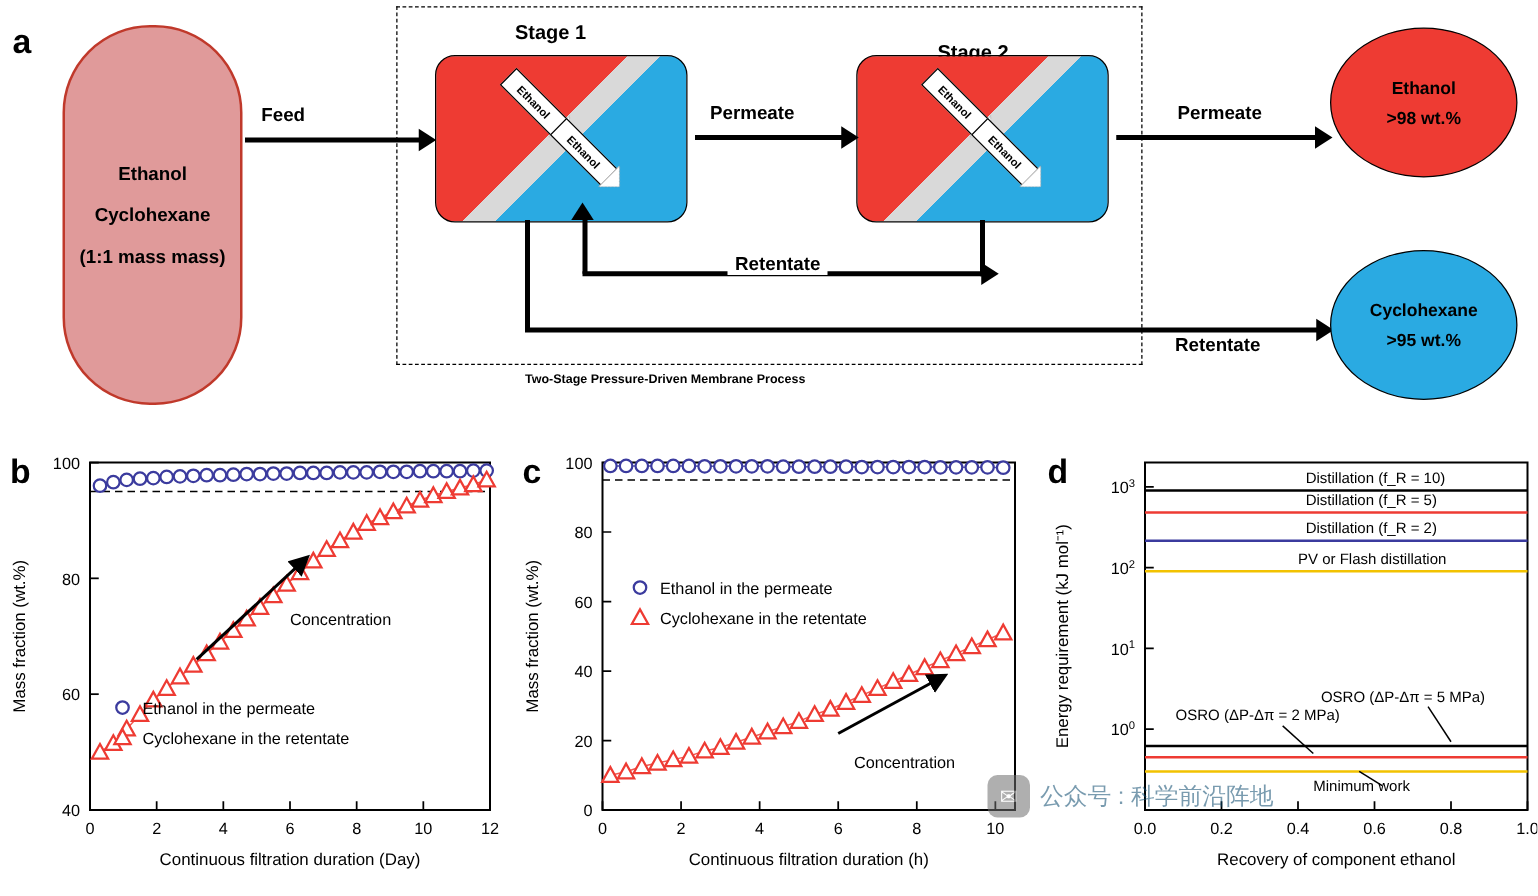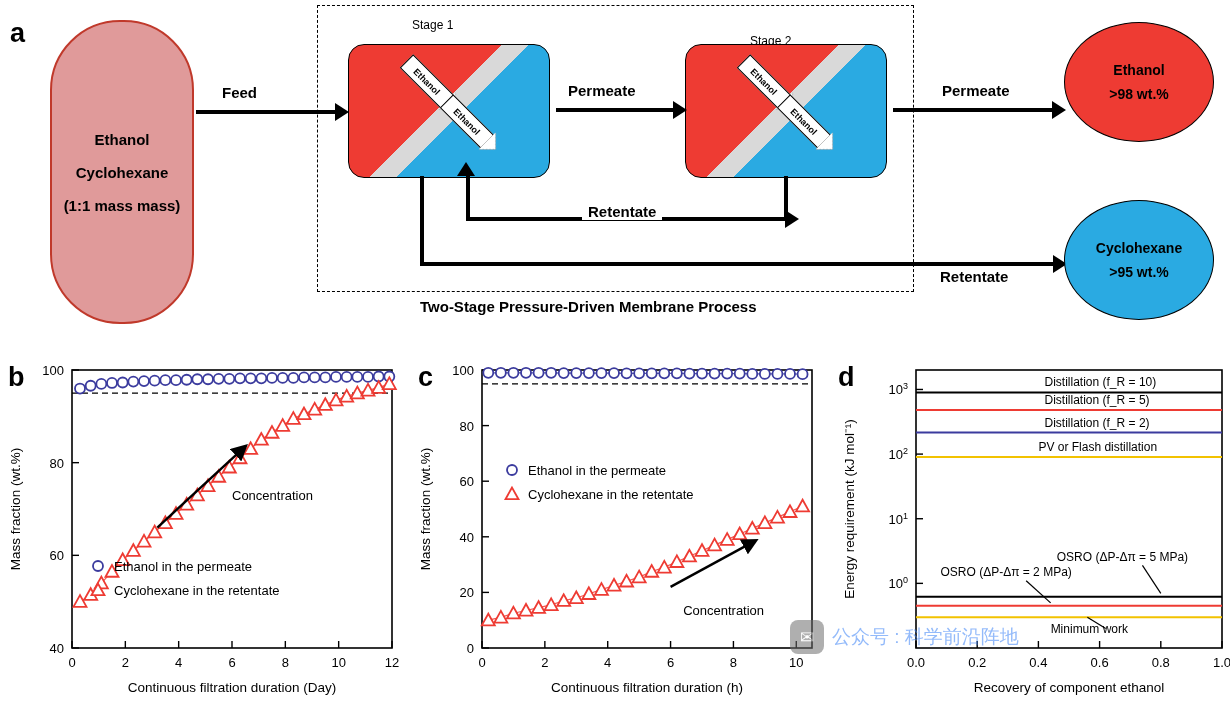--- a/index.html
+++ b/index.html
@@ -19,21 +19,21 @@
   .dashed-box{
     position:absolute;left:317px;top:5px;width:595px;height:285px;border:1.6px dashed #000;
   }
   .stage-box{
     position:absolute;width:200px;height:132px;border-radius:16px;overflow:hidden;
     background:linear-gradient(135deg,#ee3b33 0%,#ee3b33 46%,#d9d9d9 46%,#d9d9d9 54%,#2aaae2 54%,#2aaae2 100%);
     border:1px solid #000;
   }
   #stage1-box{left:348px;top:44px;}
   #stage2-box{left:685px;top:44px;}
-  .stage-title{position:absolute;font-size:12px;font-weight:normal;}
+  .stage-title{position:absolute;font-size:16px;font-weight:bold;}
   #stage1-title{left:412px;top:18px;}
   #stage2-title{left:750px;top:34px;}
   .flow-arrow{position:absolute;background:#000;height:4px;}
   .flow-arrow::after{
     content:"";position:absolute;right:-13px;top:-7px;width:0;height:0;
     border-left:14px solid #000;border-top:9px solid transparent;border-bottom:9px solid transparent;
   }
   .flow-arrow.up-end::after{right:-7px;top:-14px;border-left:9px solid transparent;border-right:9px solid transparent;border-bottom:14px solid #000;border-top:none;}
   .arrow-label{position:absolute;font-size:15px;font-weight:bold;}
   .vline{position:absolute;background:#000;width:4px;}
@@ -49,46 +49,46 @@
   }
   .mini-arrow span{transform:rotate(0deg);}
   .product-circle{
     position:absolute;width:148px;height:118px;border-radius:50%;
     display:flex;flex-direction:column;align-items:center;justify-content:center;gap:8px;
     border:1px solid #000;
   }
   #ethanol-product{left:1064px;top:22px;background:#ee3b33;}
   #cyclohexane-product{left:1064px;top:200px;background:#2aaae2;}
   .product-circle div{font-size:14px;font-weight:bold;color:#000;text-align:center;}
-  #process-caption{position:absolute;left:420px;top:298px;font-size:15px;font-weight:bold;text-align:center;}
+  #process-caption{position:absolute;left:420px;top:298px;font-size:10px;font-weight:bold;text-align:center;}
   
   .chart-panel{position:absolute;top:348px;height:369px;}
   #panel-b{left:0;width:410px;}
   #panel-c{left:410px;width:420px;}
   #panel-d{left:830px;width:400px;}
   .watermark{position:absolute;left:790px;top:620px;display:flex;align-items:center;gap:8px;opacity:.55;}
   .wm-logo{width:34px;height:34px;border-radius:8px;background:#6e6e6e;display:flex;align-items:center;justify-content:center;color:#fff;font-size:17px;}
-  .wm-text{font-size:19px;color:#3b82f6;}
+  .wm-text{font-size:19px;color:#0c4a6e;}
 </style>
 </head>
 <body>
 
 <div id="panel-a">
   <div class="panel-letter" style="left:10px;top:18px;">a</div>
 
   <div id="feed-tank">
     <div>Ethanol</div>
     <div>Cyclohexane</div>
     <div>(1:1 mass mass)</div>
   </div>
 
   <div class="dashed-box"></div>
 
   <div class="flow-arrow" style="left:196px;top:110px;width:140px;"></div>
-  <div class="arrow-label" style="left:222px;top:84px;">Feed</div>
+  <div class="arrow-label" style="left:209px;top:84px;">Feed</div>
 
   <div class="stage-title" id="stage1-title">Stage 1</div>
   <div class="stage-title" id="stage2-title">Stage 2</div>
 
   <div class="stage-box" id="stage1-box"></div>
   <div class="stage-box" id="stage2-box"></div>
 
   <div class="mini-arrow" style="left:398px;top:72px;transform:rotate(45deg);">
     <span>Ethanol</span>
   </div>

